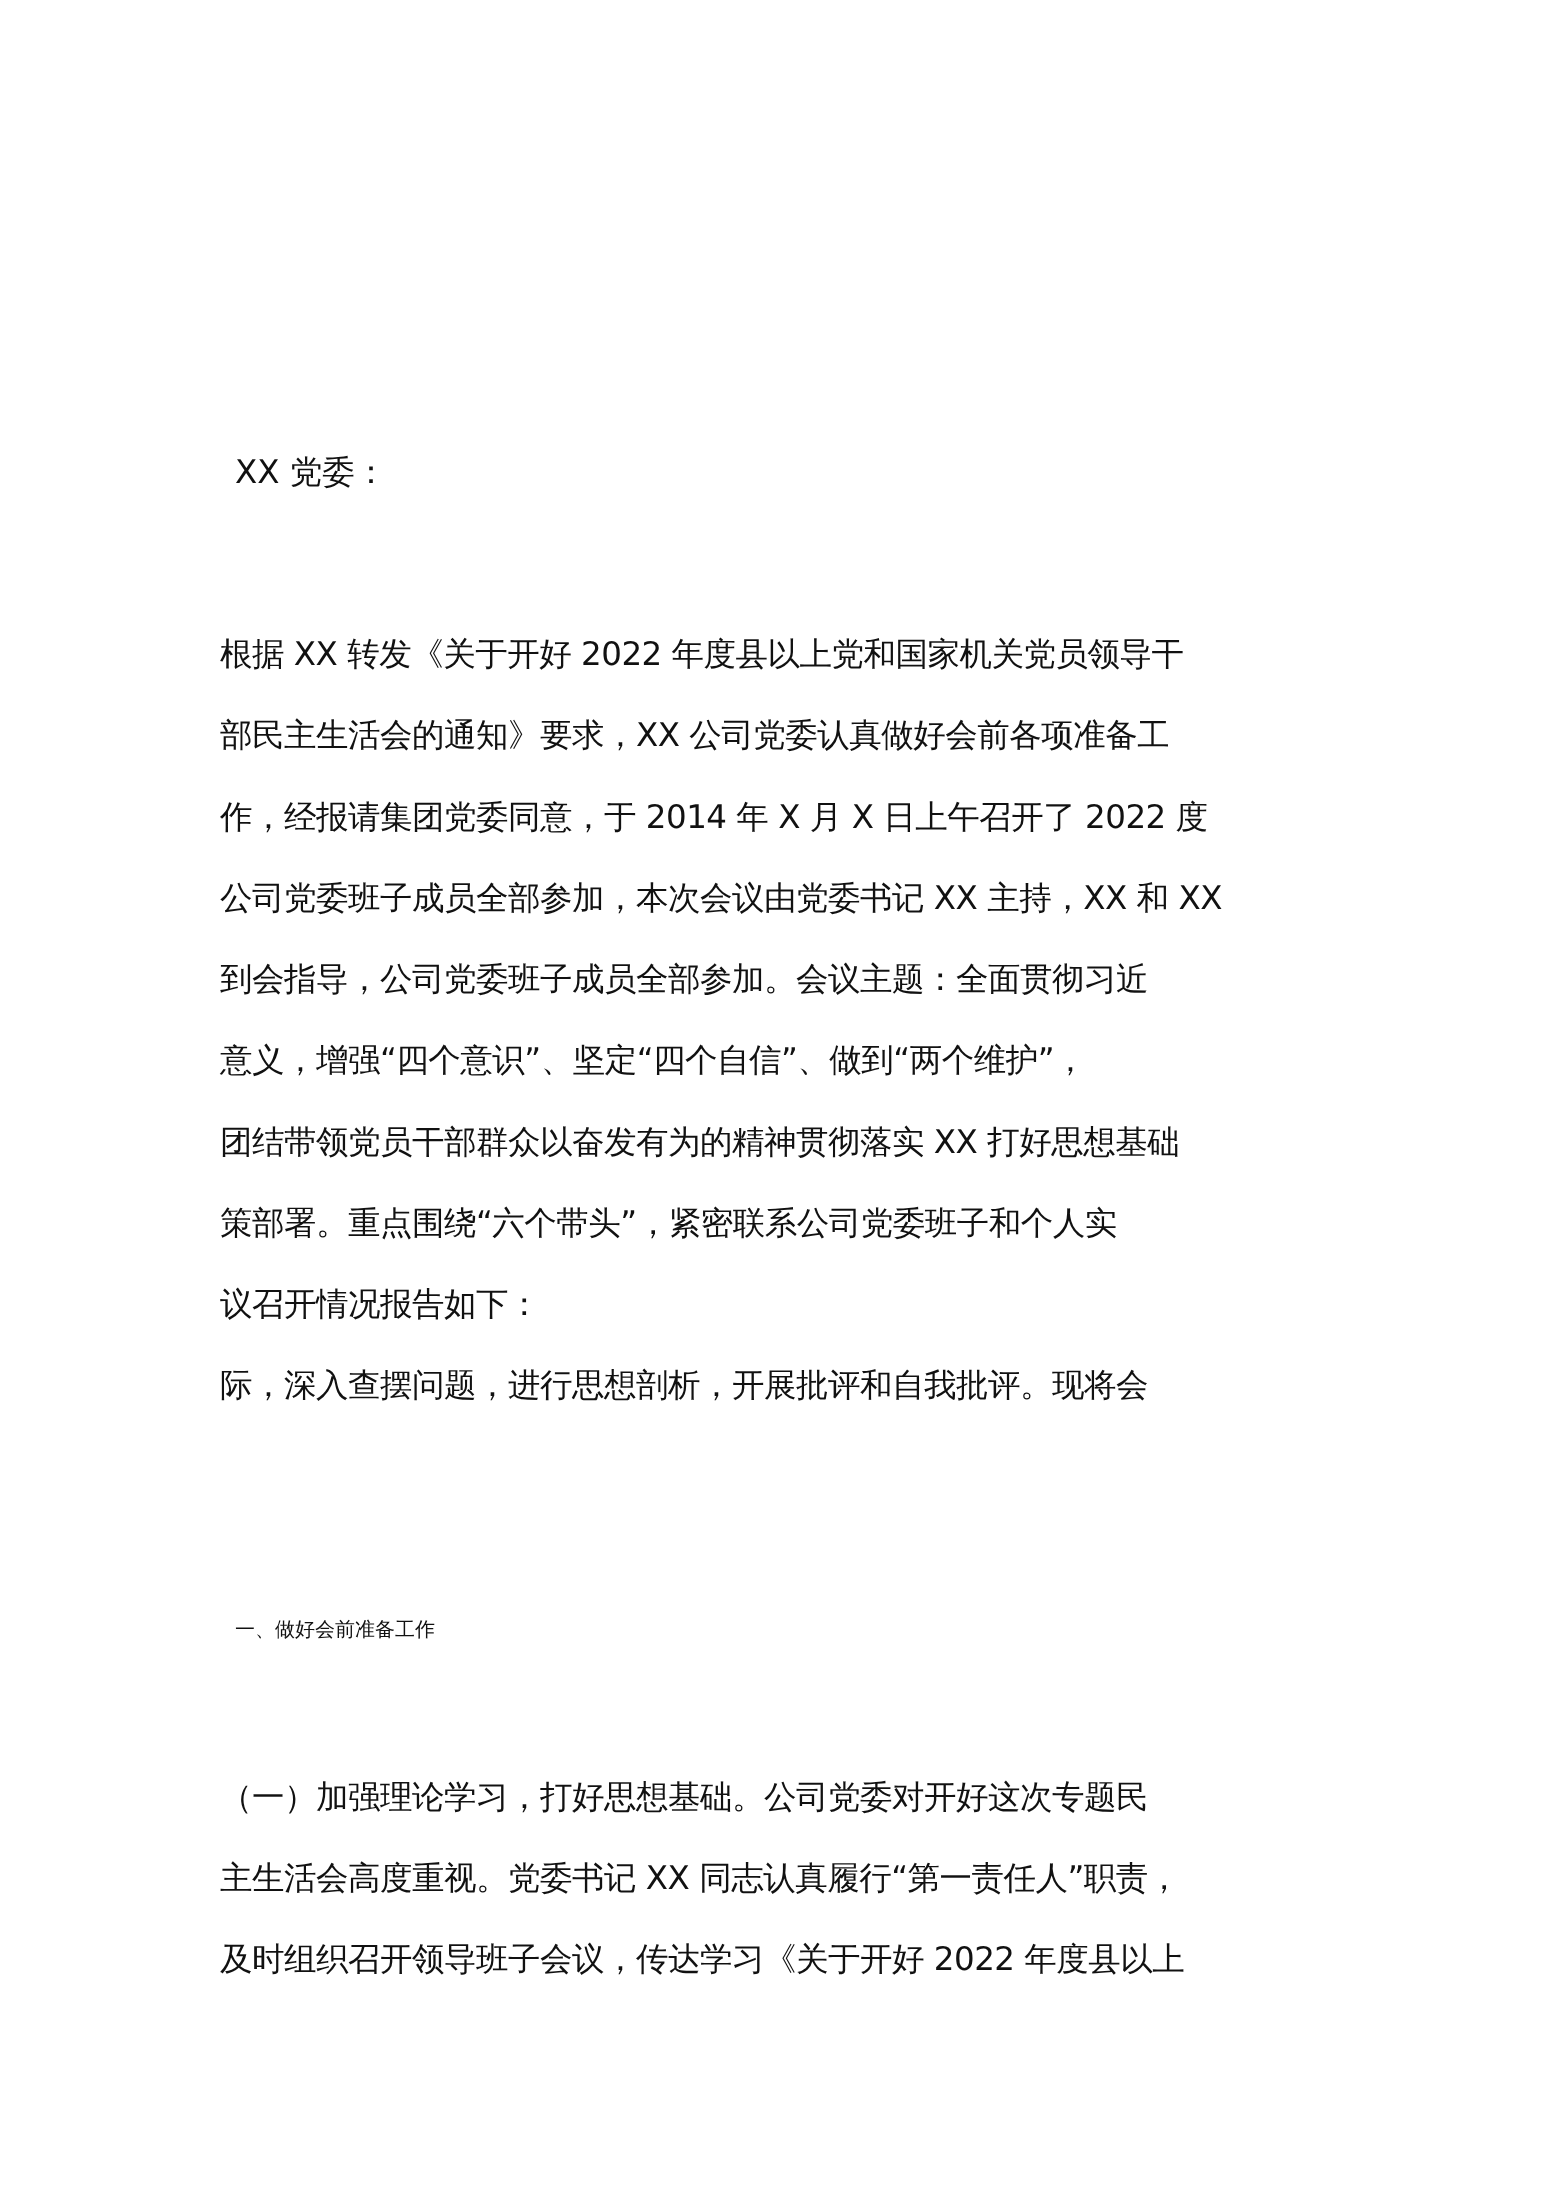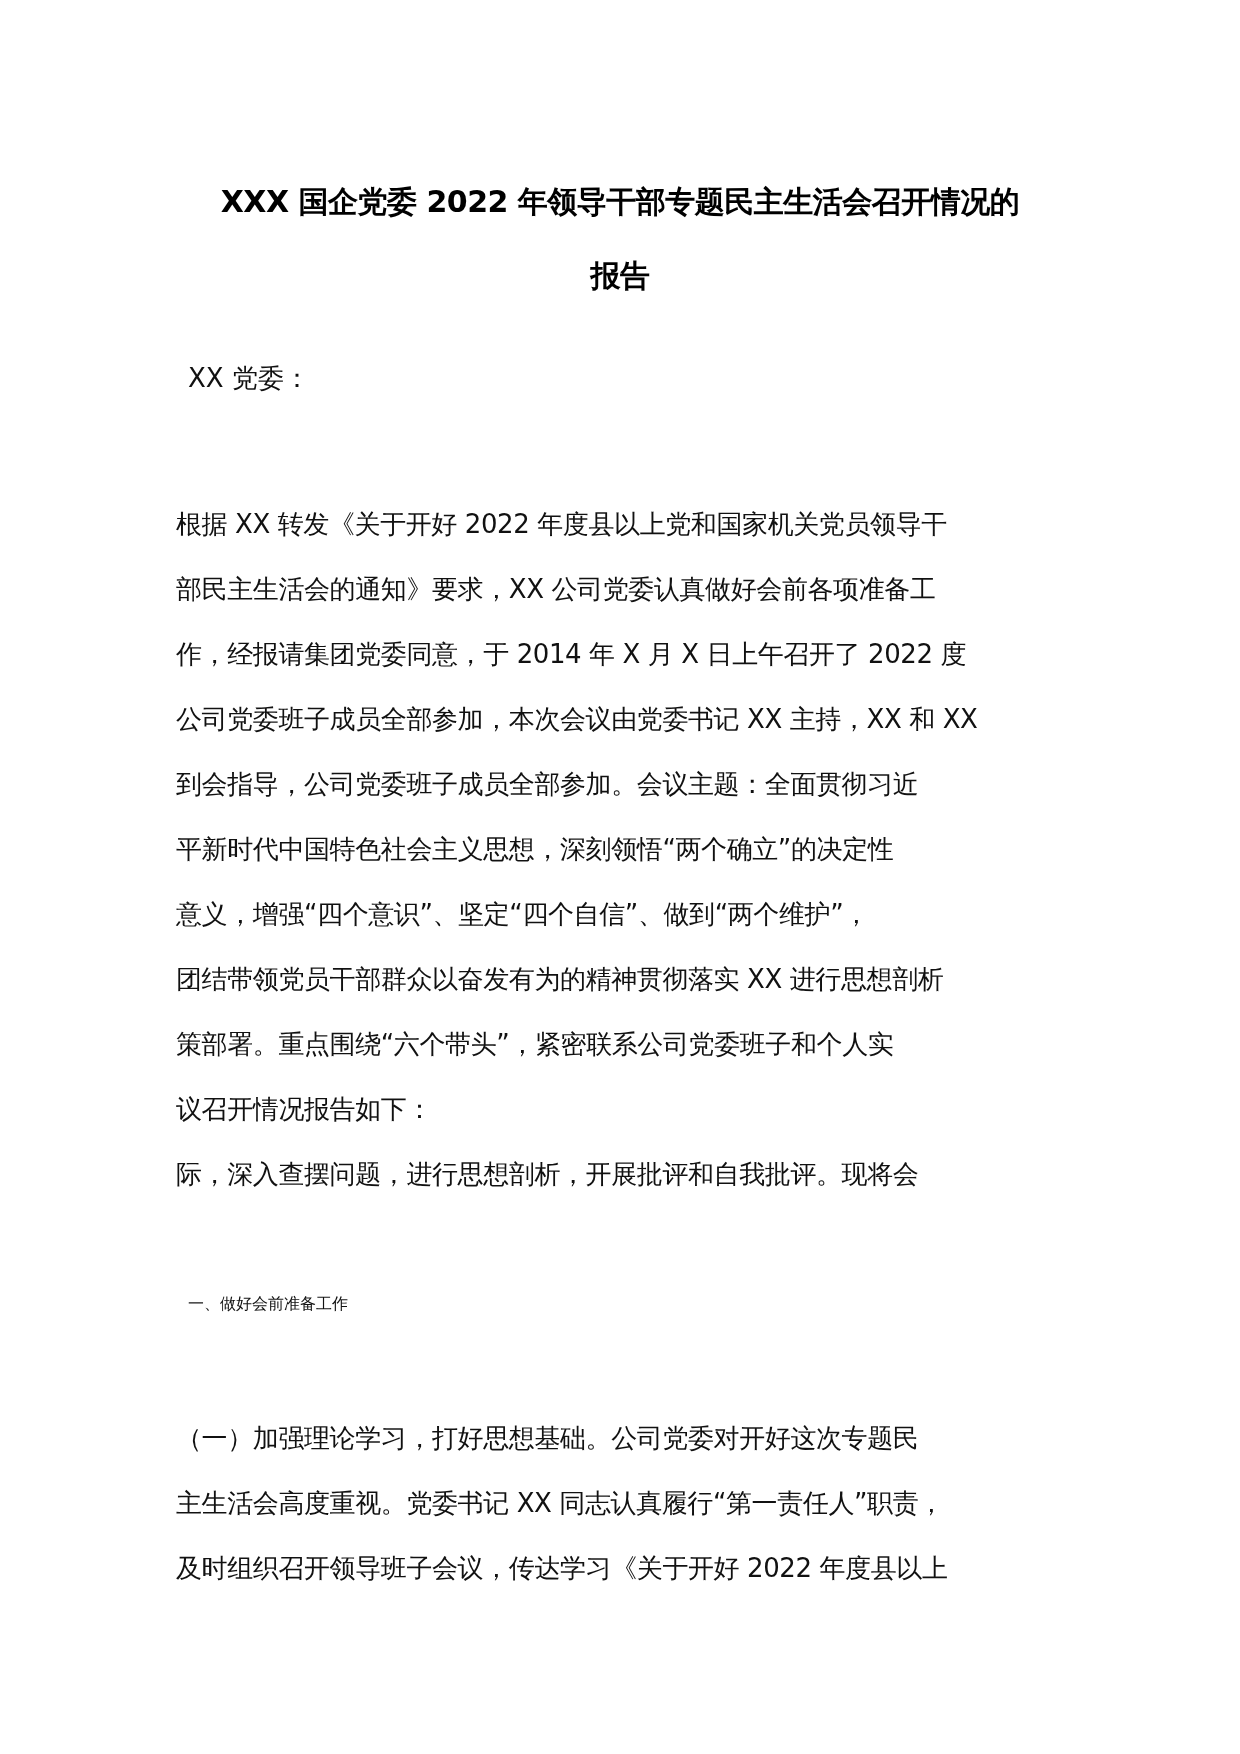--- a/index.html
+++ b/index.html
@@ -65,36 +65,31 @@
       line-height: 36px;
       white-space: nowrap;
     }
     .p2 { top: 1406px; }
   </style>
 </head>
 <body>
 
 <div class="page">
 
-  <div class="title">
-    <span class="line">XXX 国企党委 2022 年领导干部专题民主生活会召开情况的</span>
-    <span class="line">报告</span>
-  </div>
 
   <div class="salutation">XX 党委：</div>
 
   <div class="para p1">
     <span class="line">根据 XX 转发《关于开好 2022 年度县以上党和国家机关党员领导干</span>
     <span class="line">部民主生活会的通知》要求，XX 公司党委认真做好会前各项准备工</span>
     <span class="line">作，经报请集团党委同意，于 2014 年 X 月 X 日上午召开了 2022 度</span>
     <span class="line">公司党委班子成员全部参加，本次会议由党委书记 XX 主持，XX 和 XX</span>
     <span class="line">到会指导，公司党委班子成员全部参加。会议主题：全面贯彻习近</span>
-    <span class="line">平新时代中国特色社会主义思想，深刻领悟“两个确立”的决定性</span>
     <span class="line">意义，增强“四个意识”、坚定“四个自信”、做到“两个维护”，</span>
-    <span class="line">团结带领党员干部群众以奋发有为的精神贯彻落实 XX 进行思想剖析</span>
+    <span class="line">团结带领党员干部群众以奋发有为的精神贯彻落实 XX 打好思想基础</span>
     <span class="line">策部署。重点围绕“六个带头”，紧密联系公司党委班子和个人实</span>
     <span class="line">议召开情况报告如下：</span>
     <span class="line">际，深入查摆问题，进行思想剖析，开展批评和自我批评。现将会</span>
   </div>
 
   <div class="heading1">一、做好会前准备工作</div>
 
   <div class="para p2">
     <span class="line">（一）加强理论学习，打好思想基础。公司党委对开好这次专题民</span>
     <span class="line">主生活会高度重视。党委书记 XX 同志认真履行“第一责任人”职责，</span>

